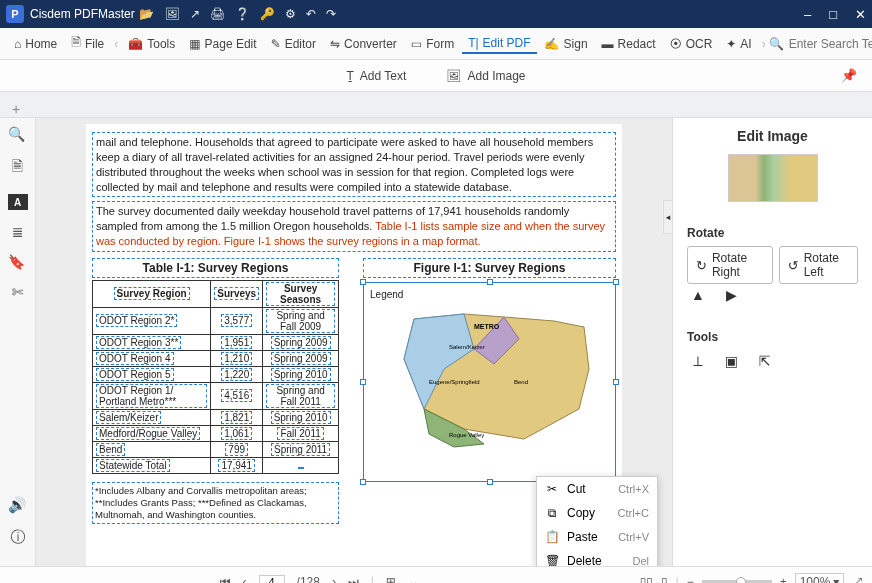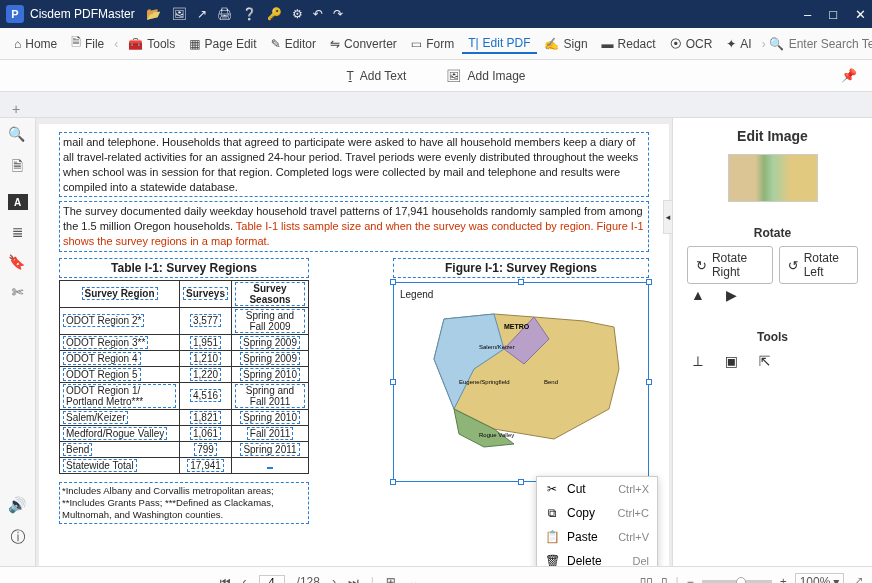--- a/index.html
+++ b/index.html
@@ -1,21 +1,21 @@
 <!DOCTYPE html>
 <html><head>
 <meta charset="utf-8">
 <style>
 * { box-sizing: border-box; margin: 0; padding: 0; font-family: "Segoe UI", Arial, sans-serif; }
 body { width: 872px; height: 583px; background: #f5f5f5; overflow: hidden; position: relative; }
 
 
 .titlebar { height: 28px; background: #18315a; display: flex; align-items: center; padding: 0 6px; color: #fff; font-size: 12px; }
 .titlebar .app-icon { width: 18px; height: 18px; background: #3a6fd8; display: flex; align-items: center; justify-content: center; border-radius: 3px; font-weight: bold; font-size: 11px; margin-right: 6px; }
-.titlebar .title { margin-right: 12px; }
+.titlebar .title { margin-right: 5px; }
 .titlebar .tb-icons { display: flex; gap: 10px; }
 .titlebar .tb-icon { opacity: 0.9; font-size: 12px; cursor: pointer; }
 .titlebar .right { margin-left: auto; display: flex; gap: 18px; font-size: 13px; }
 
 
 .toolbar { height: 32px; background: #fafafa; border-bottom: 1px solid #ddd; display: flex; align-items: center; padding: 0 8px; font-size: 12px; color: #444; gap: 2px; }
 .tb-item { display: flex; align-items: center; gap: 4px; padding: 3px 6px; cursor: pointer; white-space: nowrap; }
 .tb-item.active { color: #1a6fca; border-bottom: 2px solid #1a6fca; padding-bottom: 2px; }
 .tb-sep { color: #bbb; padding: 0 2px; }
 .search-box { margin-left: auto; display: flex; align-items: center; gap: 4px; color: #999; font-size: 12px; }
@@ -33,21 +33,21 @@
 .tab-add { margin-left: 8px; color: #888; cursor: pointer; font-size: 14px; }
 
 
 .main { display: flex; height: 448px; }
 .left-tools { width: 36px; background: #f7f7f7; border-right: 1px solid #ddd; display: flex; flex-direction: column; align-items: center; padding-top: 8px; gap: 14px; }
 .left-tools .lt-icon { font-size: 14px; color: #555; cursor: pointer; }
 .left-tools .lt-icon.active { background: #333; color: #fff; width: 20px; height: 16px; display: flex; align-items: center; justify-content: center; font-size: 10px; font-weight: bold; }
 
 
 .doc-wrap { flex: 1; background: #ececec; overflow: hidden; position: relative; display: flex; justify-content: center; padding-top: 6px; }
-.page { width: 630px; background: #fff; padding: 8px 20px; position: relative; font-size: 11px; color: #222; }
+.page { width: 536px; background: #fff; padding: 8px 6px; position: relative; font-size: 11px; color: #222; }
 .txt-block { border: 1px dashed #2a7fd4; padding: 2px 3px; margin-bottom: 4px; line-height: 1.35; }
 .txt-block .red { color: #c30; }
 .tables-row { display: flex; gap: 24px; margin-top: 6px; justify-content: space-between; }
 .left-tbl { width: 250px; }
 .tbl-title { border: 1px dashed #2a7fd4; text-align: center; font-weight: bold; font-size: 12px; padding: 2px 0; margin-bottom: 2px; }
 table.survey { width: 100%; border-collapse: collapse; font-size: 10px; }
 table.survey th, table.survey td { border: 1px solid #333; padding: 1px 3px; text-align: left; }
 table.survey th { font-weight: bold; text-align: center; }
 .cell-dash { border: 1px dashed #2a7fd4; display: inline-block; padding: 0 2px; }
 table.survey td.num { text-align: center; }
@@ -67,21 +67,21 @@
 
 .ctx-menu { position: absolute; left: 500px; top: 358px; width: 122px; background: #fff; border: 1px solid #ccc; box-shadow: 0 2px 8px rgba(0,0,0,.2); font-size: 12px; z-index: 100; }
 .ctx-item { display: flex; align-items: center; padding: 5px 8px; gap: 8px; cursor: pointer; }
 .ctx-item .short { margin-left: auto; color: #888; font-size: 11px; }
 .ctx-icon { width: 14px; text-align: center; font-size: 12px; }
 
 
 .right-panel { width: 200px; background: #fff; border-left: 1px solid #ddd; padding: 10px 14px; font-size: 12px; color: #333; }
 .rp-title { text-align: center; font-weight: bold; font-size: 14px; margin-bottom: 10px; }
 .rp-thumb { width: 90px; height: 48px; background: linear-gradient(90deg,#dcc594 30%,#8fb478 40%,#a9cfa0 50%,#e2c980 70%); margin: 0 auto 14px; border: 1px solid #ccc; }
-.rp-section { font-weight: bold; margin: 24px 0 6px; text-align: center; }
+.rp-section { font-weight: bold; margin: 24px 0 6px; }
 .rp-btns { display: flex; gap: 6px; }
 .rp-btn { border: 1px solid #bbb; border-radius: 3px; padding: 4px 8px; display: flex; align-items: center; gap: 5px; cursor: pointer; font-size: 12px; }
 .rp-ico { font-size: 13px; }
 .rp-tool-ico { display: inline-flex; width: 22px; height: 22px; align-items: center; justify-content: center; font-size: 14px; cursor: pointer; margin-right: 8px; }
 
 
 .bottom { height: 30px; background: #fdfdfd; border-top: 1px solid #ddd; display: flex; align-items: center; font-size: 12px; color: #555; }
 .bottom .center { margin: 0 auto; display: flex; align-items: center; gap: 12px; }
 .bottom .nav-ico { cursor: pointer; }
 .bottom input.pg { width: 26px; text-align: center; border: 1px solid #ccc; font-size: 11px; }

